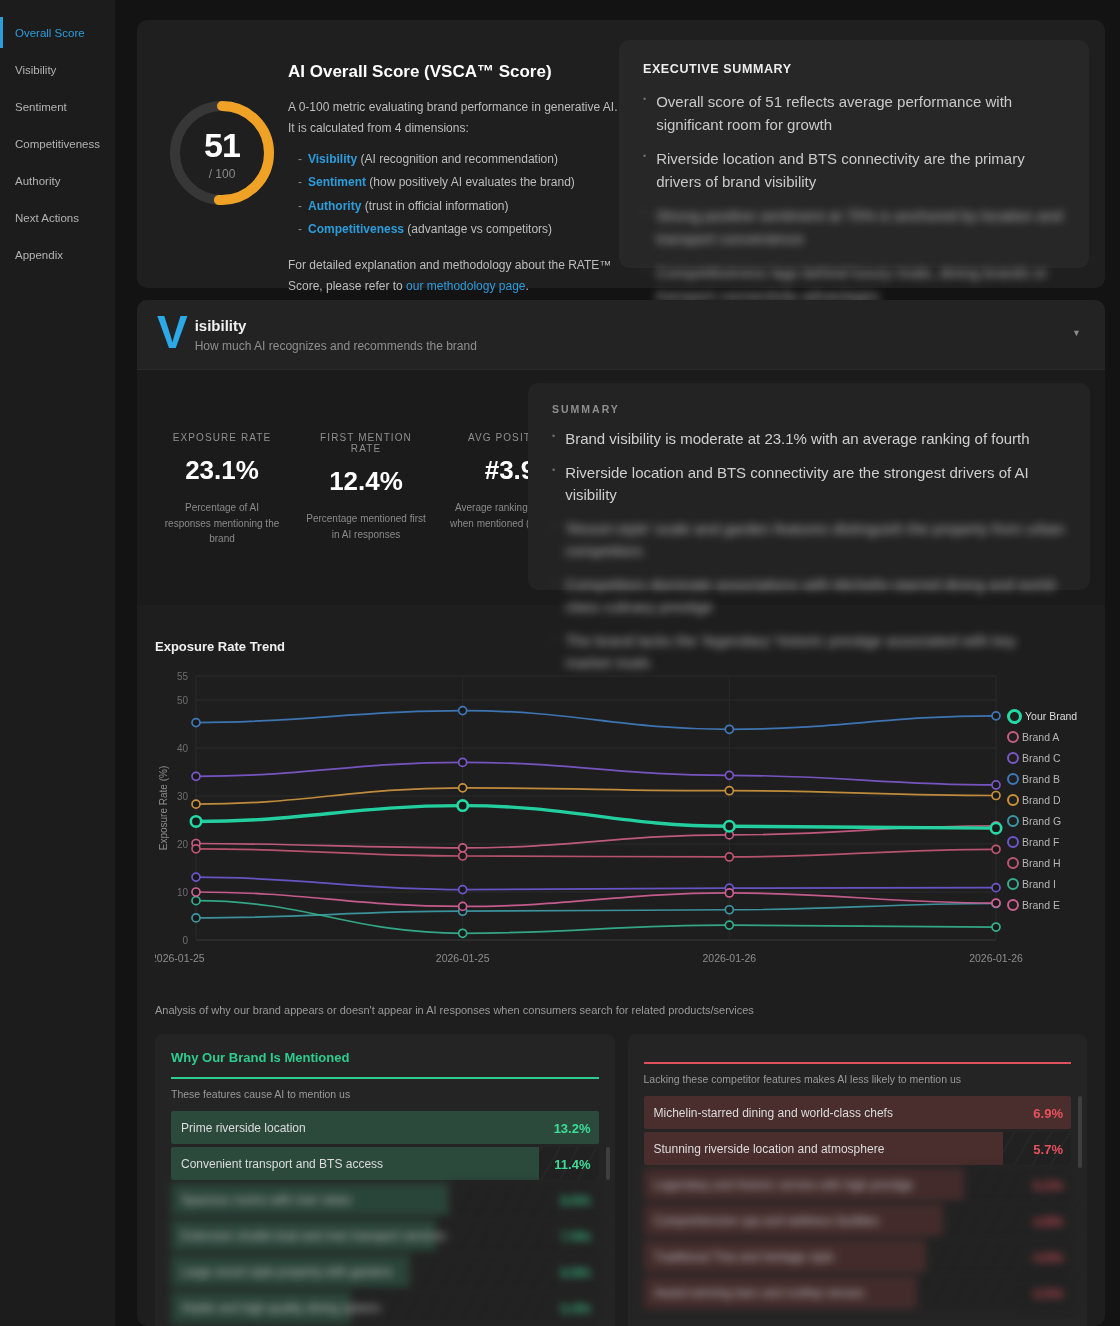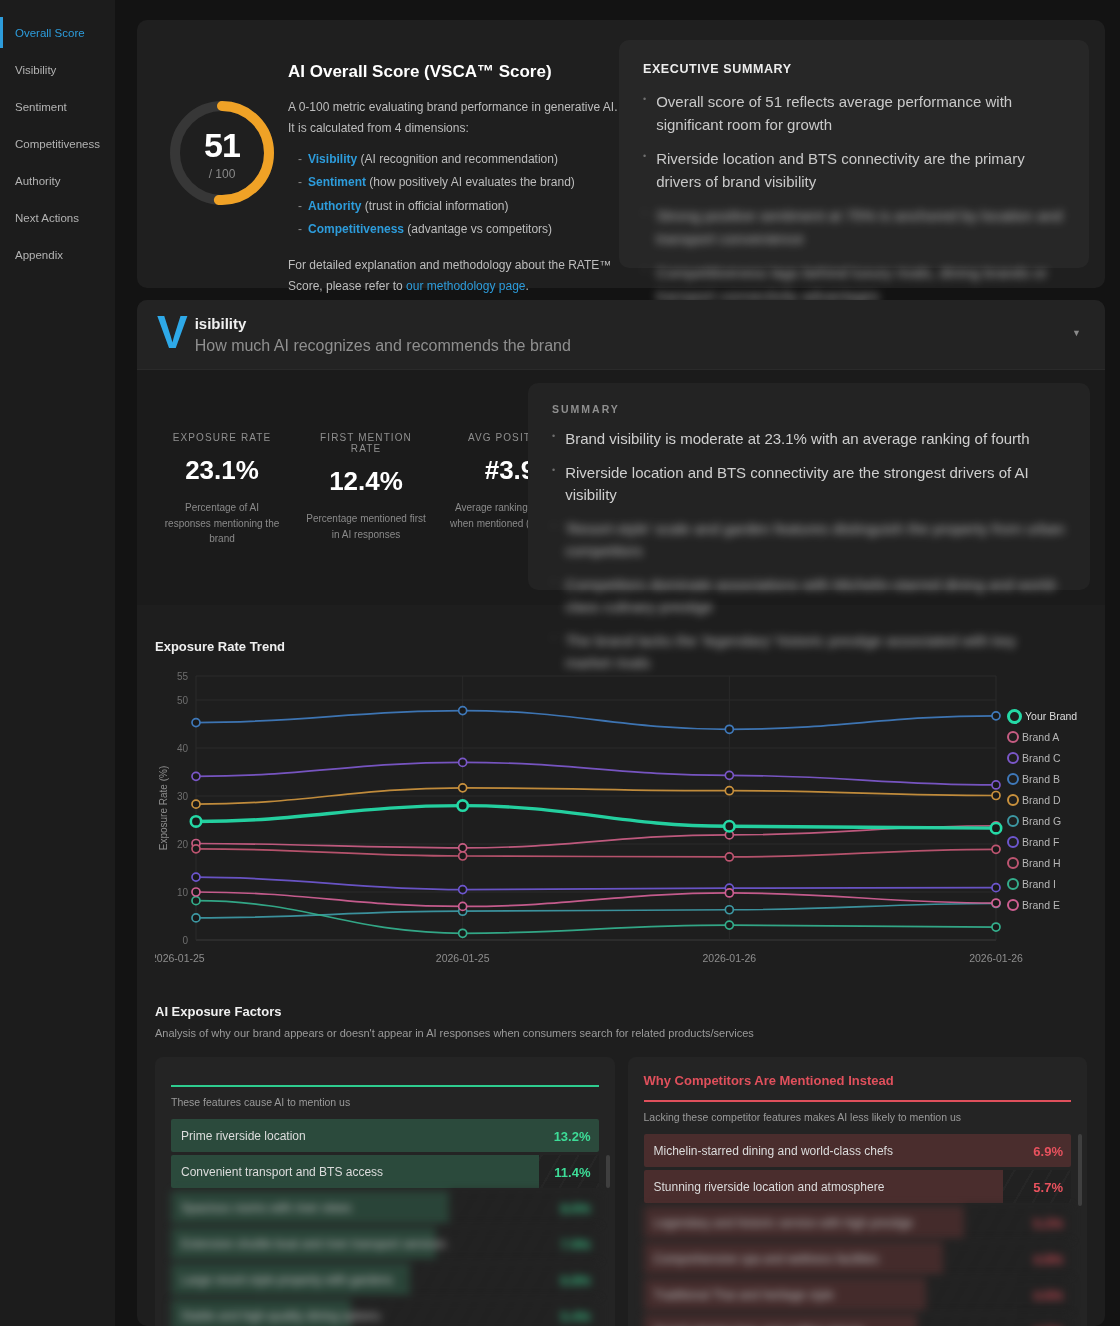--- a/index.html
+++ b/index.html
@@ -38,21 +38,21 @@
   .panel-heading { font-size:12.5px; font-weight:bold; color:#ededed; letter-spacing:.6px; }
   .bullets { list-style:none; margin-top:15px; }
   .bullets li { display:flex; gap:10px; margin-bottom:12px; }
   .bullets .dot { color:#6f6f6f; font-size:9px; line-height:1.9; }
   .bullets .btxt { font-size:15px; color:#c9c9c9; line-height:1.5; }
   .blurred { filter:blur(4px); opacity:.85; }
   
   .v-header { height:70px; background:#232323; border-bottom:1px solid #2a2a2a; display:flex; align-items:center; padding-left:20px; position:relative; }
   .v-letter { font-size:46px; line-height:.9; font-weight:bold; color:#2ea9e8; margin-right:7px; margin-top:-4px; }
   .v-title { font-size:15px; font-weight:bold; color:#f0f0f0; margin-bottom:5px; }
-  .v-subtitle { font-size:16px; color:#8f8f8f; }
+  .v-subtitle { font-size:12px; color:#8f8f8f; }
   .chevron { position:absolute; right:24px; top:28px; font-size:9px; color:#8a8a8a; cursor:pointer; }
   
   .metrics-band { position:relative; height:235px; background:#1b1b1b; }
   .metrics-row { position:absolute; left:24px; top:62px; display:flex; gap:22px; }
   .metric { width:122px; text-align:center; }
   .metric-label { font-size:10px; color:#8f8f8f; letter-spacing:1.1px; }
   .metric-value { font-size:26px; font-weight:bold; color:#ffffff; margin-top:12px; }
   .metric-desc { font-size:10px; color:#8a8a8a; line-height:1.55; margin-top:14px; }
   .summary-panel { position:absolute; left:391px; top:13px; width:562px; height:207px; background:#232323;
     border-radius:10px; padding:20px 24px; }
@@ -332,24 +332,24 @@
           <span class="legend-label">Brand I</span>
         </div>
         <div class="legend-item">
           <span class="legend-dot" style="width: 12px; height: 12px; border: 2.5px solid rgb(206, 95, 146);"></span>
           <span class="legend-label">Brand E</span>
         </div>
       </div>
   </div>
 
   <div class="factors">
-    <div class="factors-title">AI Exposure Factors</div>
     <div class="factors-subtitle">Analysis of why our brand appears or doesn't appear in AI responses when consumers search for related products/services</div>
     <div class="panels">
       <div class="factor-panel" id="panel-left">
+          <div class="factor-title" style="color: rgb(46, 204, 143);">Why Our Brand Is Mentioned</div>
           <div class="factor-divider" style="background: rgb(46, 204, 143);"></div>
           <div class="factor-subtitle">These features cause AI to mention us</div>
           <div class="bar-list">
             <div class="bar-row">
               <div class="bar-fill" style="width: 100%; background: rgb(43, 74, 60);"></div>
               <span class="bar-label">Prime riverside location</span>
               <span class="bar-value" style="color: rgb(61, 220, 151);">13.2%</span>
             </div>
             <div class="bar-row">
               <div class="bar-fill" style="width: 86%; background: rgb(43, 74, 60);"></div>
@@ -373,21 +373,20 @@
             </div>
             <div class="bar-row blurred">
               <div class="bar-fill" style="width: 42%; background: rgb(43, 74, 60);"></div>
               <span class="bar-label">Stable and high-quality dining options</span>
               <span class="bar-value" style="color: rgb(61, 220, 151);">5.4%</span>
             </div>
             <div class="panel-scroll" style="top: 36px; height: 33px;"></div>
           </div>
         </div>
       <div class="factor-panel" id="panel-right">
-          <div class="factor-title" style="color: rgb(224, 80, 92);">Why Competitors Are Mentioned Instead</div>
           <div class="factor-divider" style="background: rgb(224, 80, 92);"></div>
           <div class="factor-subtitle">Lacking these competitor features makes AI less likely to mention us</div>
           <div class="bar-list">
             <div class="bar-row">
               <div class="bar-fill" style="width: 100%; background: rgb(74, 45, 45);"></div>
               <span class="bar-label">Michelin-starred dining and world-class chefs</span>
               <span class="bar-value" style="color: rgb(232, 82, 94);">6.9%</span>
             </div>
             <div class="bar-row">
               <div class="bar-fill" style="width: 84%; background: rgb(74, 45, 45);"></div>

